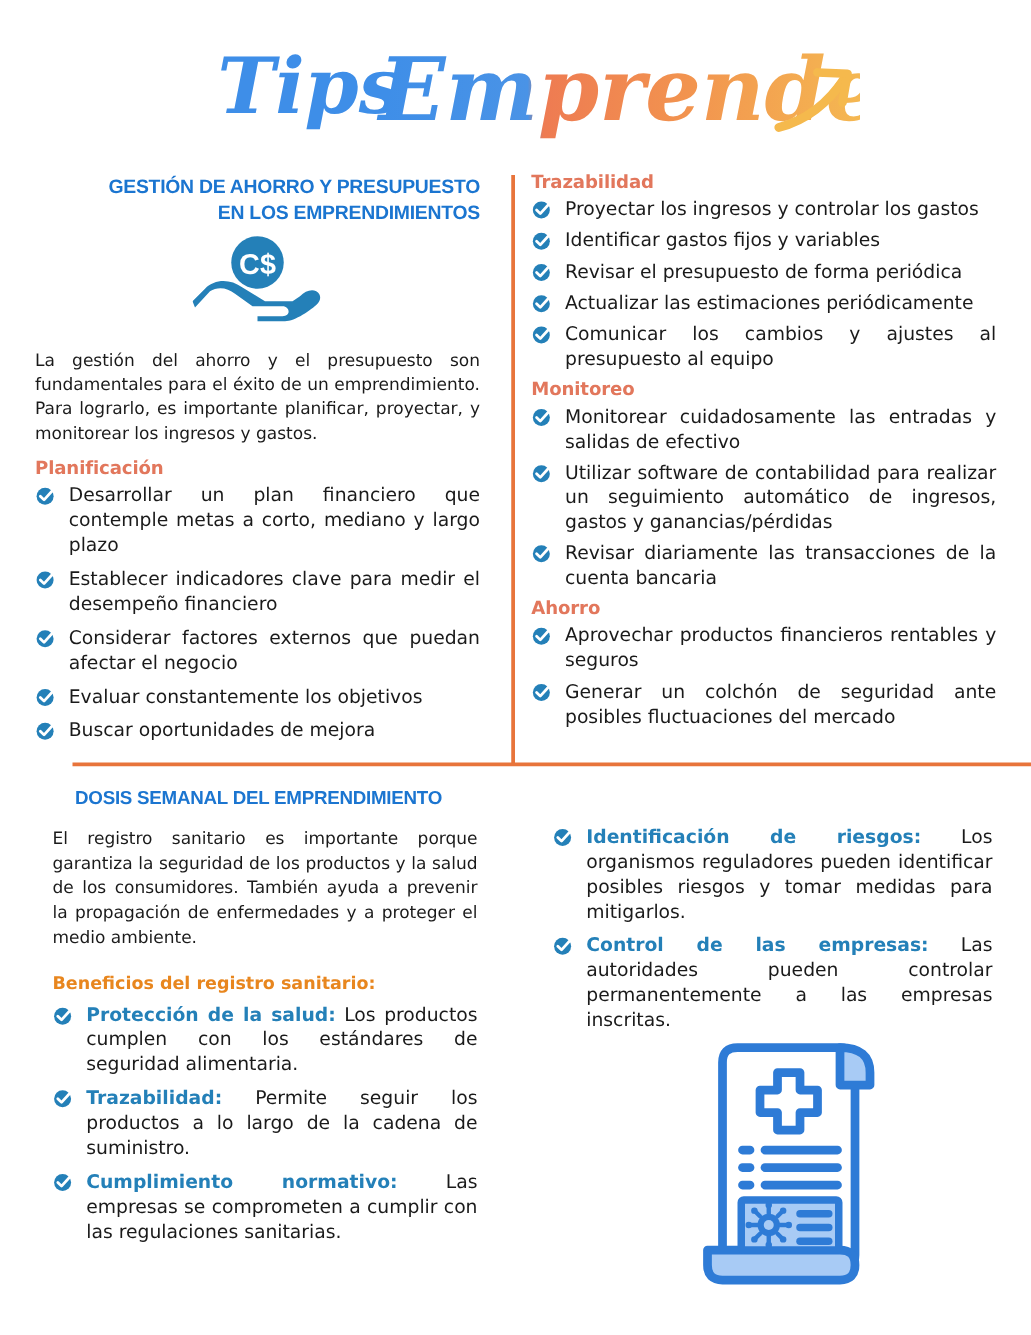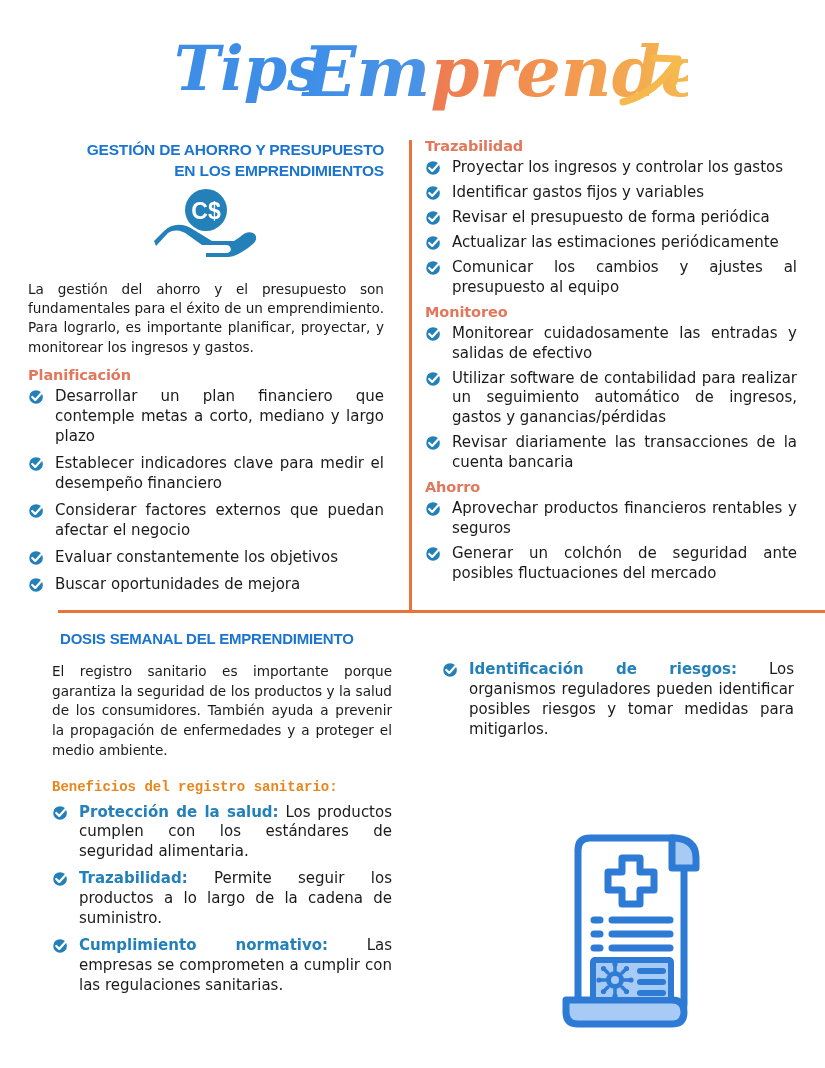--- a/index.html
+++ b/index.html
@@ -117,41 +117,40 @@
     position: absolute;
     left: 60px; top: 6px;
     color: #1B75D0;
     font-family: "Liberation Sans", sans-serif;
     font-weight: bold;
     font-size: 15px;
     letter-spacing: -0.2px;
   }
   .col-left-bottom {
     position: absolute;
-    left: 52px; top: 38px;
+    left: 42px; top: 38px;
     width: 340px;
   }
   .col-right-bottom {
     position: absolute;
     left: 442px; top: 36px;
     width: 352px;
   }
   .body-para {
     color: #1a1a1a;
     font-size: 13.6px;
     line-height: 1.45;
     text-align: justify;
     margin: 0;
   }
   .orange-head {
     color: #E8861E;
     font-size: 14px;
     font-weight: bold;
     margin: 18px 0 8px 0;
-    font-family: Liberation Mono, monospace;
   }
   .term {
     color: #2480B8;
     font-weight: bold;
   }
   .cert-icon-wrap {
     position: absolute;
     left: 560px; top: 208px;
   }
 </style>
@@ -365,20 +364,27 @@
   </div>
 
   <div class="col-right-bottom">
     <ul class="checklist">
       <li>
         <svg class="chk" viewBox="0 0 20 20">
           <circle cx="9.5" cy="10.5" r="8" fill="#2480B8"></circle>
           <path d="M5 10.5 L8.5 14 L18 3.5" stroke="#ffffff" stroke-width="2.6" fill="none" stroke-linecap="round" stroke-linejoin="round"></path>
         </svg>
         <span class="term">Identificación de riesgos:</span><span> Los organismos reguladores pueden identificar posibles riesgos y tomar medidas para mitigarlos.</span>
+      </li>
+      <li>
+        <svg class="chk" viewBox="0 0 20 20">
+          <circle cx="9.5" cy="10.5" r="8" fill="#2480B8"></circle>
+          <path d="M5 10.5 L8.5 14 L18 3.5" stroke="#ffffff" stroke-width="2.6" fill="none" stroke-linecap="round" stroke-linejoin="round"></path>
+        </svg>
+        <span class="term">Control de las empresas:</span><span> Las autoridades pueden controlar permanentemente a las empresas inscritas.</span>
       </li>
     </ul>
   </div>
 
   <div class="cert-icon-wrap">
     <svg width="150" height="200" viewBox="0 0 150 200">
 
       <path d="M18 18 Q18 6 30 6 L112 6 Q124 6 124 18 L124 172 Q124 184 112 184 L30 184 Q18 184 18 172 Z" fill="#ffffff" stroke="#2E7BD6" stroke-width="7" stroke-linejoin="round"></path>
 
       <path d="M112 6 Q136 6 136 26 L136 36 L112 36 Z" fill="#A8CBF5" stroke="#2E7BD6" stroke-width="7" stroke-linejoin="round"></path>

